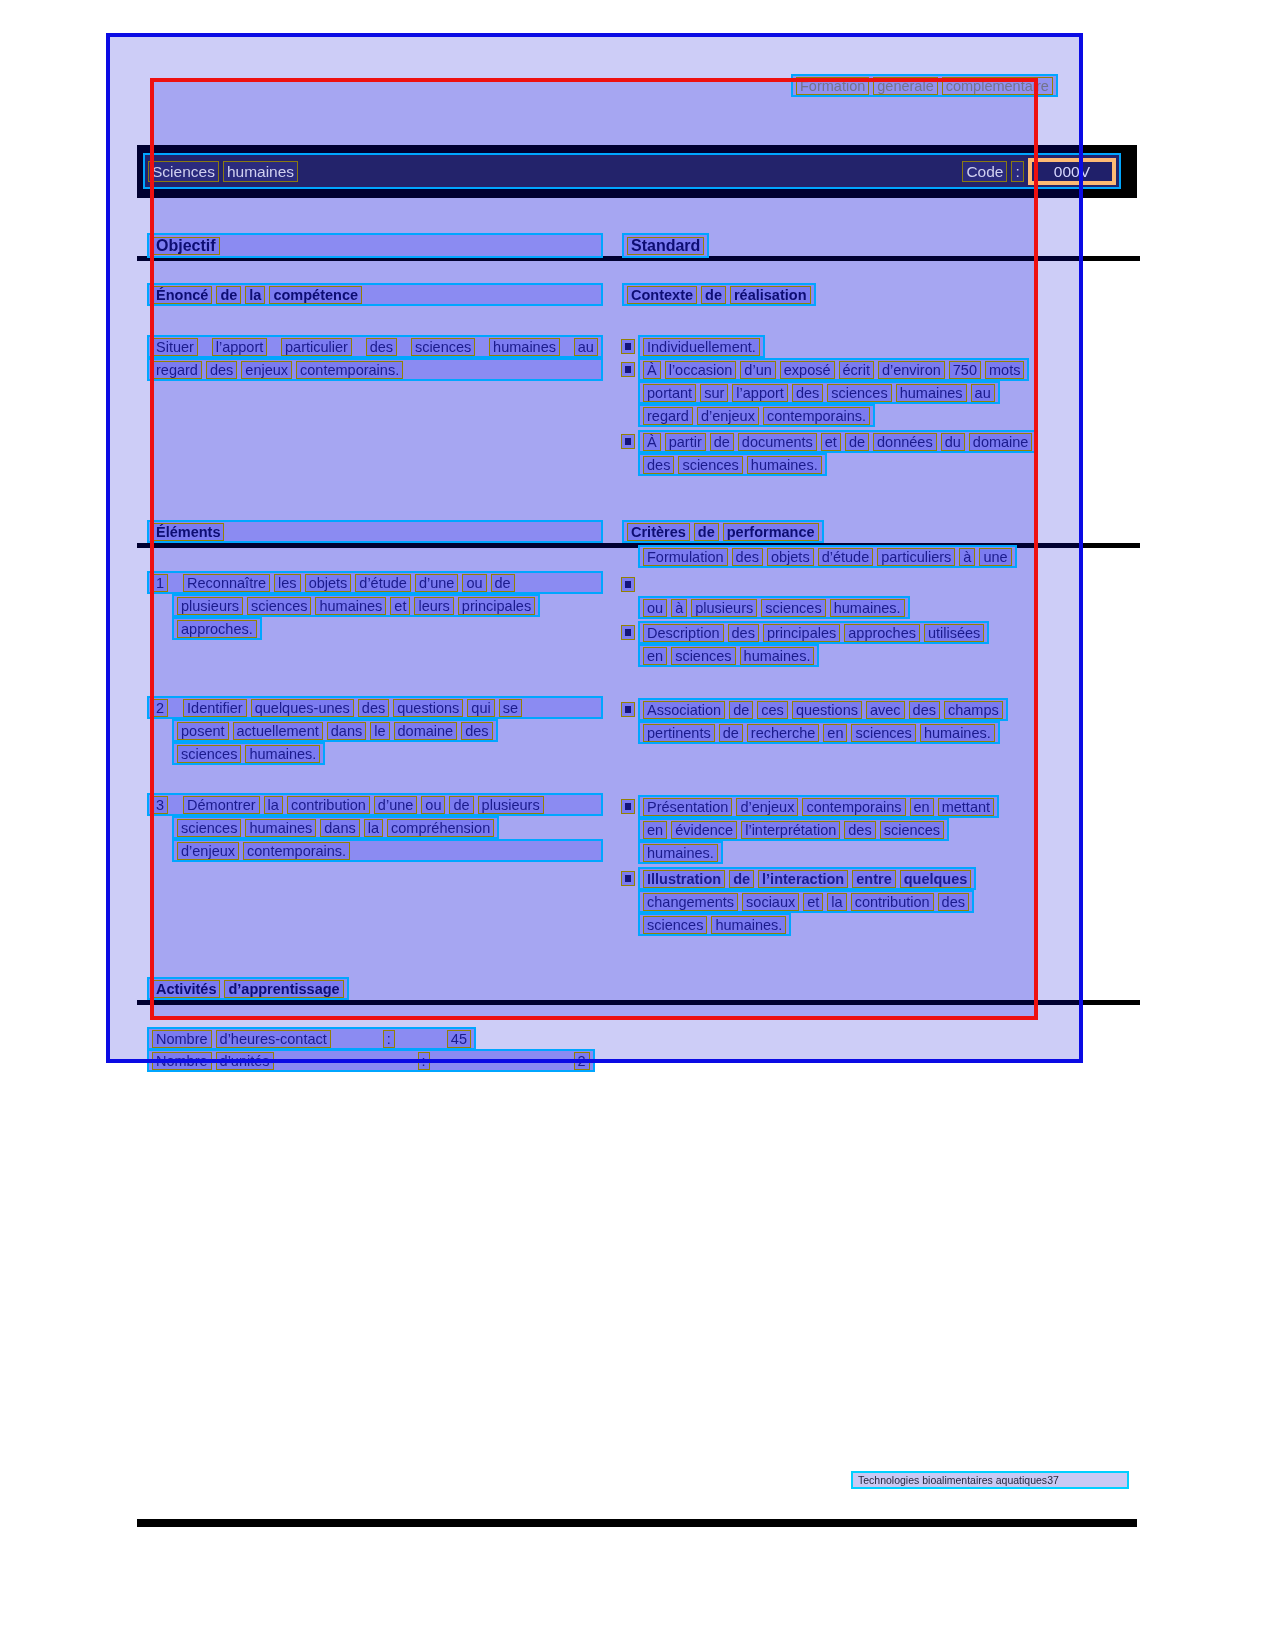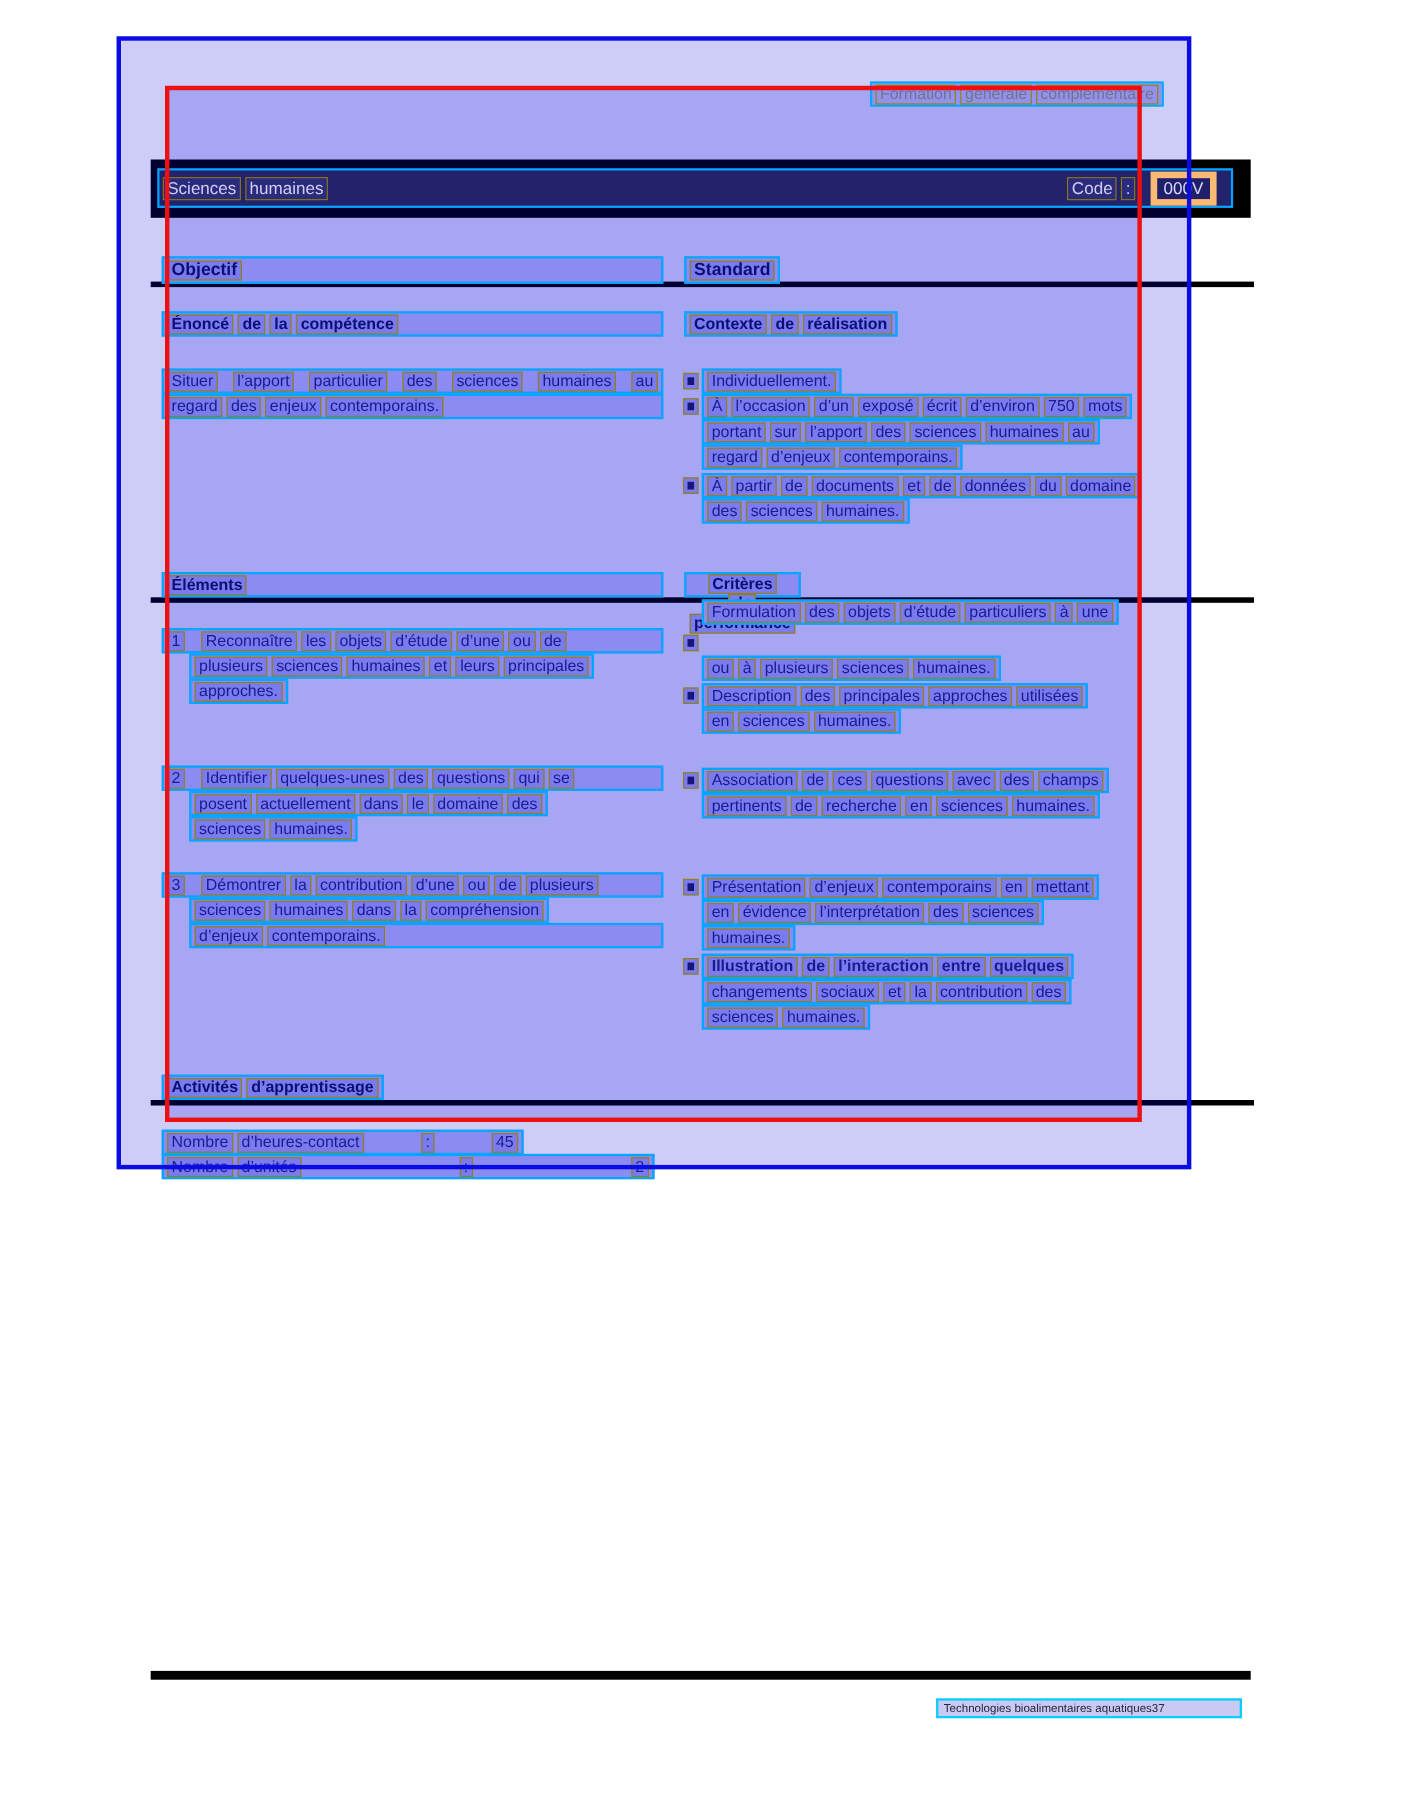--- a/index.html
+++ b/index.html
@@ -33,30 +33,30 @@
 
   
   .hdr-line{background:linear-gradient(to right,#9292ee 291px,#d2d2f6 291px);color:#73738a;}
   .hdr-line .w{background:transparent;}
 
   
   .bar-line{left:143px;top:153px;width:978px;height:36px;background:#23236b;color:#cfcfef;
             font-size:15.5px;justify-content:space-between;}
   .bar-line .w{background:#2b2b7e;border-color:#8a7a10;line-height:19px;}
   .grp{display:flex;align-items:center;}
-  .w-cyan{display:inline-block;box-sizing:border-box;border:6px solid #fdba74;background:#20206a;
-          color:#d7d7ff;padding:0 6px;margin:0 12px;line-height:19px;}
+  .w-cyan{display:inline-block;box-sizing:border-box;border:4px solid #fdba74;background:#20206a;
+          color:#d7d7ff;padding:0 22px;margin:0 2px;line-height:19px;}
 
   
   .bullet{position:absolute;width:14px;height:15px;box-sizing:border-box;border:1px solid #948100;
           background:#7b7bf0;z-index:4;display:flex;align-items:center;justify-content:center;}
   .bullet i{display:block;width:6px;height:7px;background:#15157a;}
 
   
-  .footer-box{position:absolute;left:851px;top:1544px;width:278px;height:18px;box-sizing:border-box;
+  .footer-box{position:absolute;left:851px;top:1471px;width:278px;height:18px;box-sizing:border-box;
               border:2px solid #00d0ff;background:#c9c9f4;color:#26263a;font-size:10.5px;
               display:flex;align-items:center;z-index:2;padding:0 5px;white-space:nowrap;}
   .footer-box .pg{}
 
   
   .border-red{position:absolute;left:150px;top:78px;width:888px;height:942px;box-sizing:border-box;
               border:4px solid #ee1010;background:transparent;z-index:6;}
   .border-blue{position:absolute;left:106px;top:33px;width:977px;height:1030px;box-sizing:border-box;
                border:4px solid #0b0be4;background:transparent;z-index:6;}
 </style>
@@ -180,21 +180,21 @@
     </div>
   <div class="ocr-line" style="left:638px;top:453px;">
       <span class="w">des</span>
       <span class="w">sciences</span>
       <span class="w">humaines.</span>
     </div>
 
   <div class="ocr-line bold" style="left:147px;top:520px;width:456px;">
       <span class="w">Éléments</span>
     </div>
-  <div class="ocr-line bold" style="left:622px;top:520px;flex-direction:column;">
+  <div class="ocr-line bold" style="left:622px;top:520px;">
       <span class="w">Critères</span>
       <span class="w">de</span>
       <span class="w">performance</span>
     </div>
 
   <div class="ocr-line numline" style="left:147px;top:571px;width:456px;">
       <span class="w">1</span>
       <span class="w">Reconnaître</span>
       <span class="w">les</span>
       <span class="w">objets</span>

